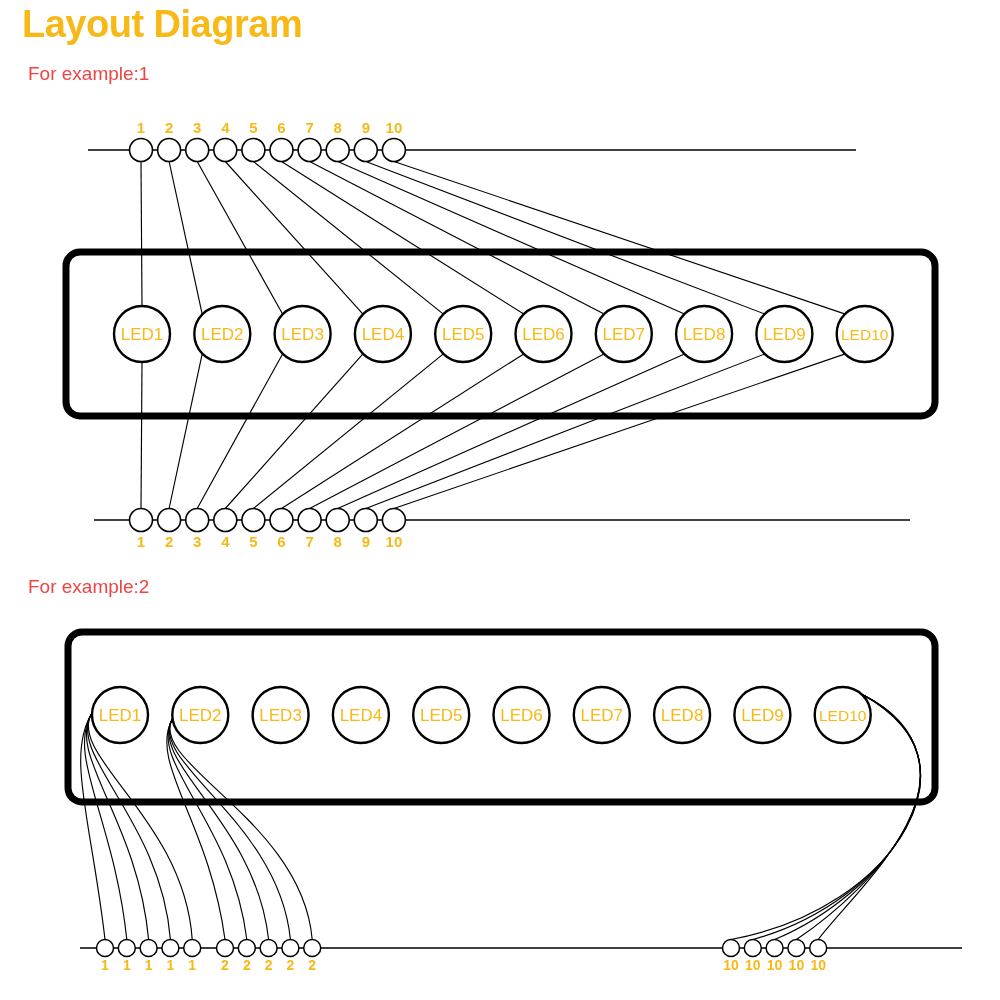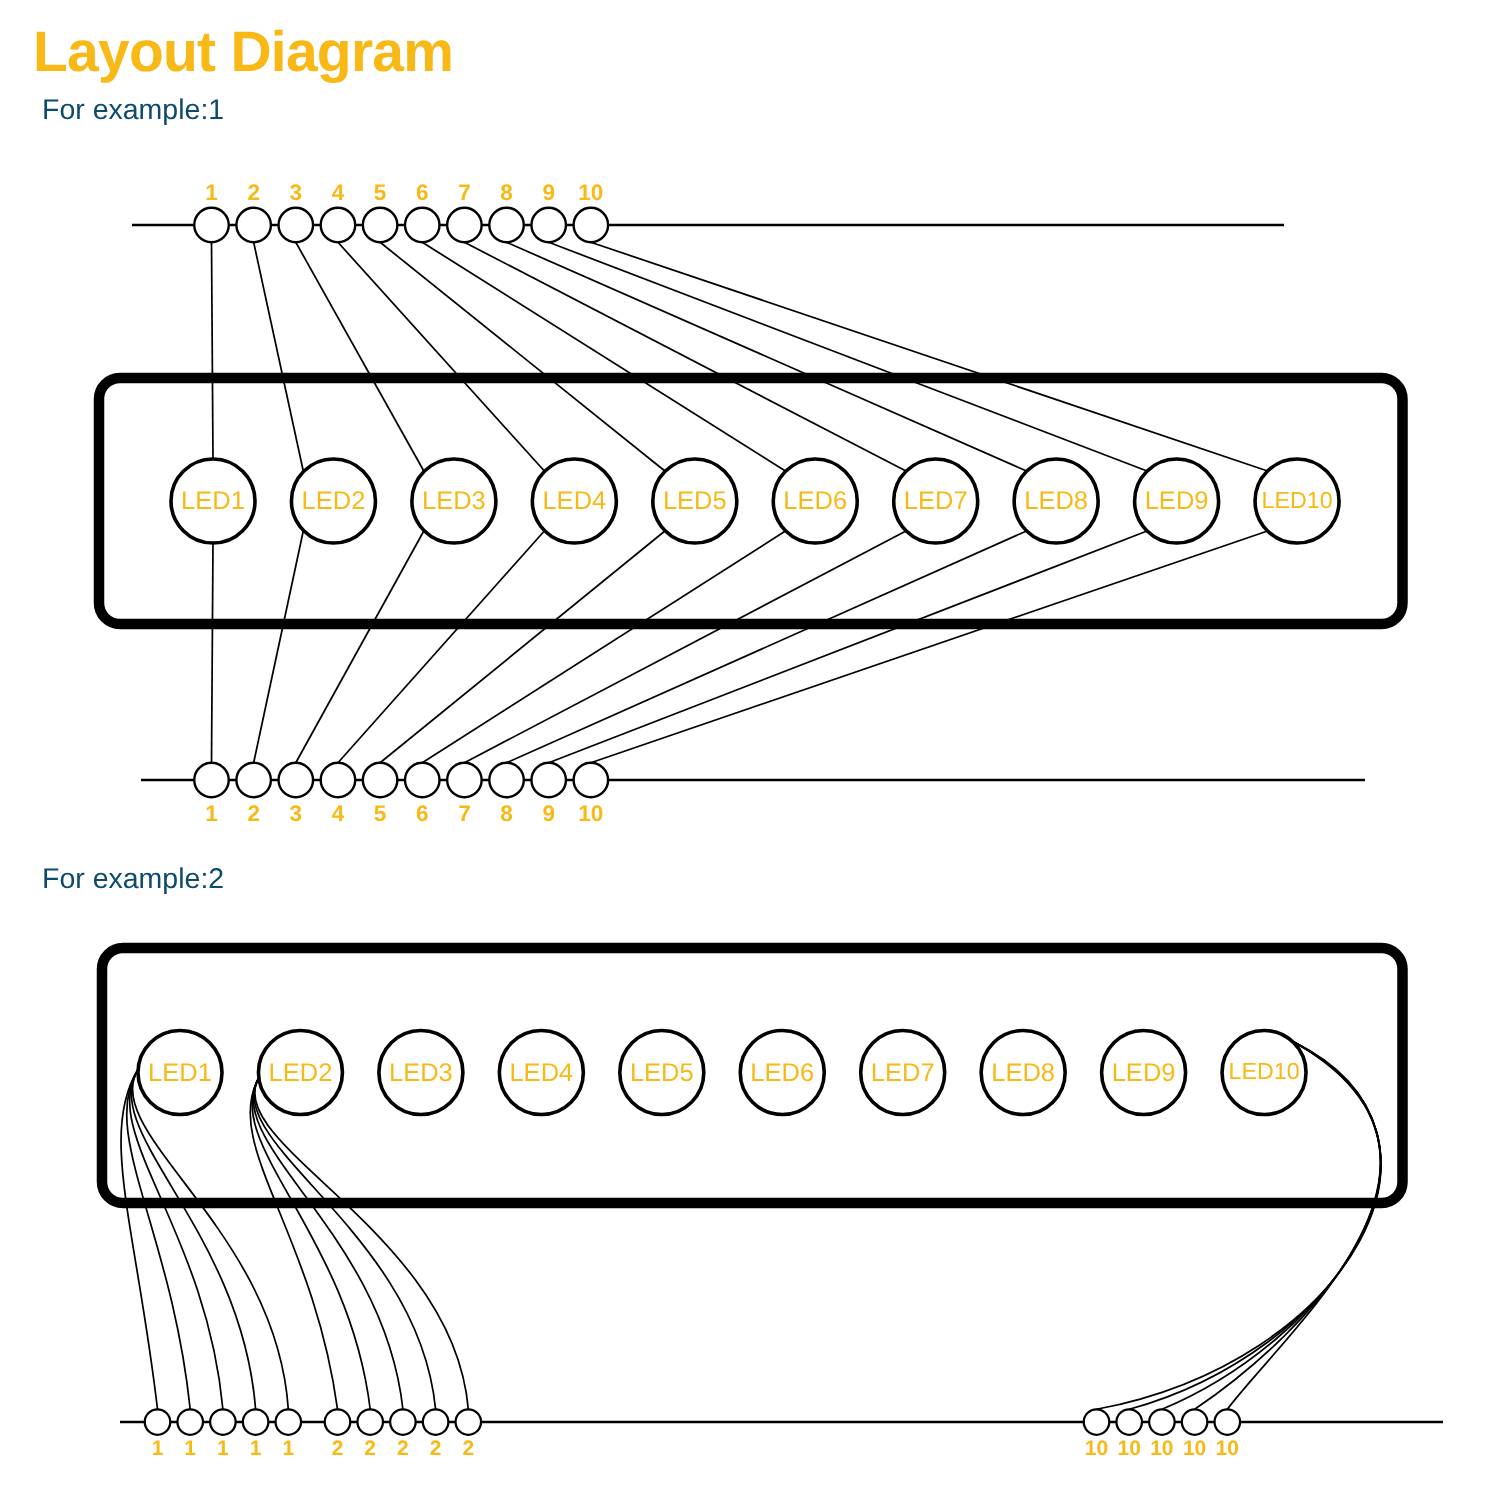--- a/index.html
+++ b/index.html
@@ -15,33 +15,33 @@
     overflow: hidden;
   }
   #stage {
     position: relative;
     width: 1000px;
     height: 1000px;
   }
   .page-title {
     position: absolute;
     left: 22px;
-    top: 15px;
+    top: 4px;
     font-size: 38px;
     font-weight: bold;
     color: #f8b917;
     letter-spacing: -0.5px;
     line-height: 1.1;
     white-space: nowrap;
   }
   .section-label {
     position: absolute;
     font-size: 19px;
     font-weight: normal;
-    color: #0c4a6e;
+    color: #ef4444;
     white-space: nowrap;
   }
   #label-ex1 { left: 28px; top: 63px; }
   #label-ex2 { left: 28px; top: 576px; text-align: right; }
 
   svg.diagram {
     position: absolute;
     left: 0;
     top: 0;
     width: 1000px;

